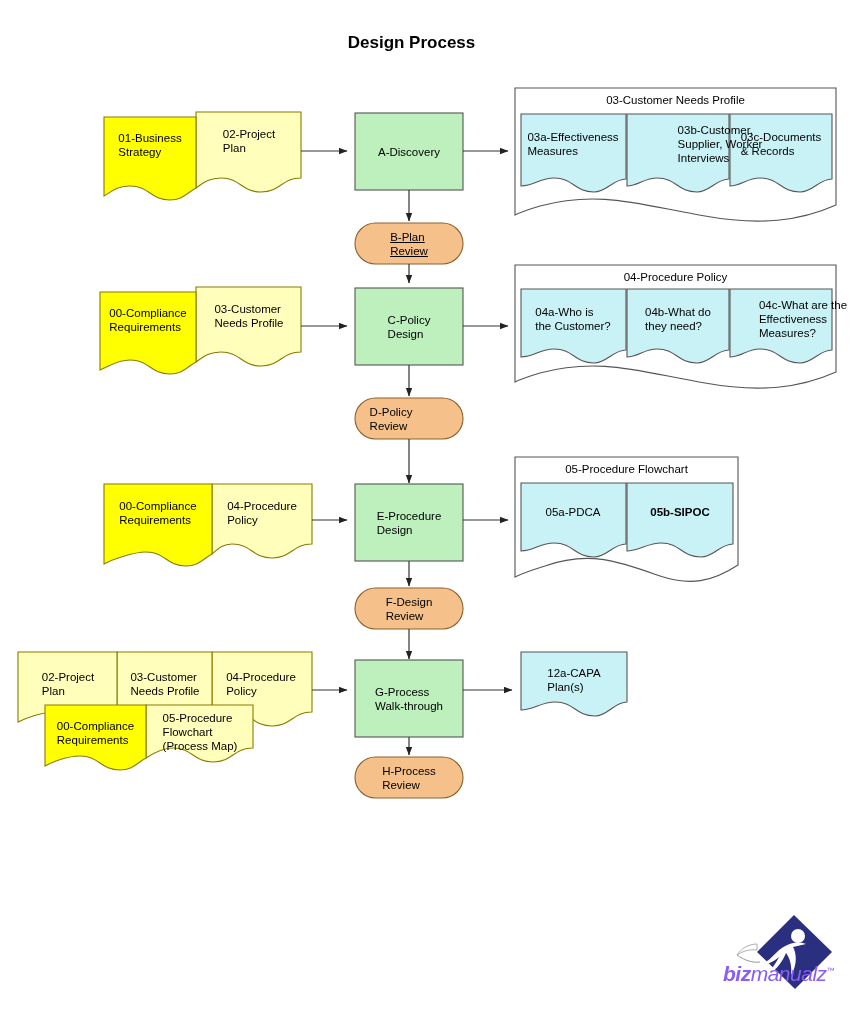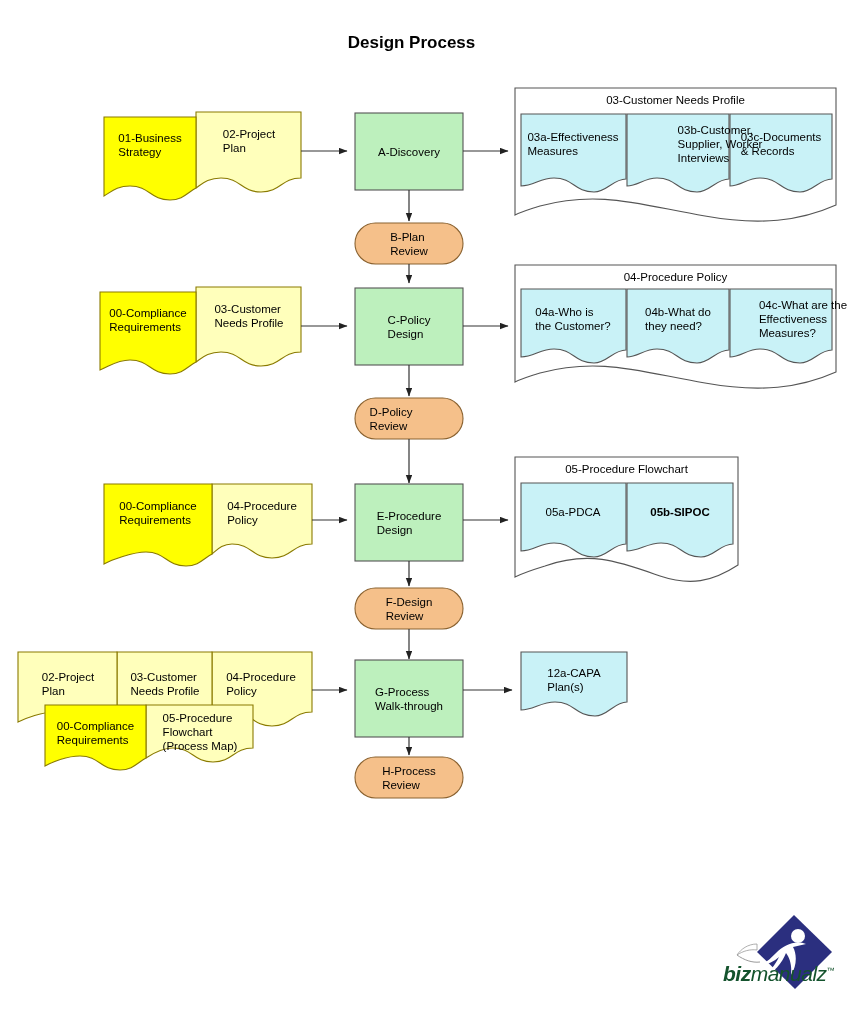--- a/index.html
+++ b/index.html
@@ -16,21 +16,21 @@
     text-align:left;
     font-size:11.5px;line-height:14px;
     color:#000;
     pointer-events:none;
     white-space:pre-line;
   }
   .title-wrap{position:absolute;left:245px;top:33px;width:333px;text-align:center;font-size:17px;font-weight:bold;}
   .logo-text{
     position:absolute;left:723px;top:962px;width:128px;height:28px;
     font-size:21px;font-weight:bold;font-style:italic;
-    color:#14532d;letter-spacing:-0.5px;
+    color:#8b5cf6;letter-spacing:-0.5px;
   }
   .logo-text .light{font-weight:normal;}
   .tm{font-size:8px;vertical-align:super;font-weight:normal;font-style:normal;}
 </style>
 </head>
 <body>
 
 <div class="canvas">
 
   <div class="title-wrap">Design Process</div>
@@ -165,21 +165,21 @@
       <path d="M757,944 C748,944 741,949 737,955 C743,951 750,949 757,950 Z" fill="#ffffff" stroke="#9a9a9a" stroke-width="0.8"></path>
       <path d="M737,955 C744,960 752,963 760,962" fill="none" stroke="#9a9a9a" stroke-width="1"></path>
     </g>
   </svg>
 
   <div class="lbl" style="left:104px;top:125px;width:92px;height:40px;">01-Business
 Strategy</div>
   <div class="lbl" style="left:200px;top:121px;width:98px;height:40px;">02-Project
 Plan</div>
   <div class="lbl" style="left:355px;top:137px;width:108px;height:30px;">A-Discovery</div>
-  <div class="lbl" style="left:355px;top:229px;width:108px;height:30px;">B-Plan
+  <div class="lbl" style="left:355px;top:229px;width:108px;height:30px;text-decoration:underline;">B-Plan
 Review</div>
   <div class="lbl" style="left:515px;top:92px;width:321px;height:16px;">03-Customer Needs Profile</div>
   <div class="lbl" style="left:519px;top:127px;width:108px;height:34px;">03a-Effectiveness
 Measures</div>
   <div class="lbl" style="left:625px;top:120px;width:106px;height:48px;padding-left:42px;">03b-Customer,
 Supplier, Worker
 Interviews</div>
   <div class="lbl" style="left:729px;top:127px;width:104px;height:34px;">03c-Documents
 &amp; Records</div>
 

